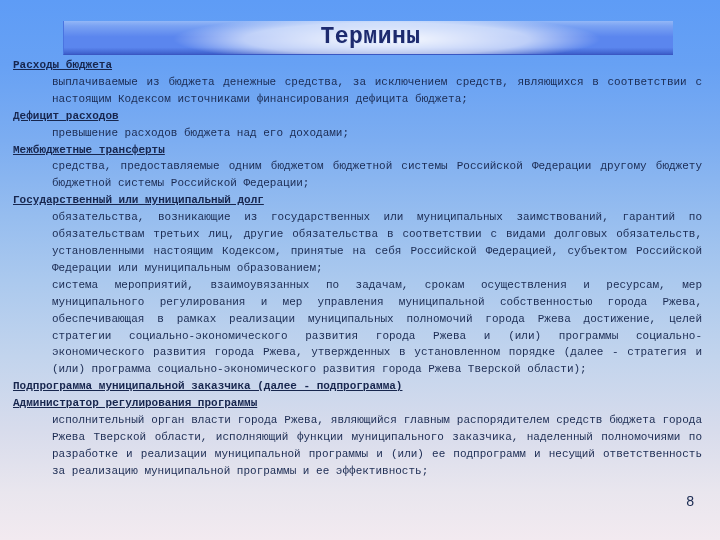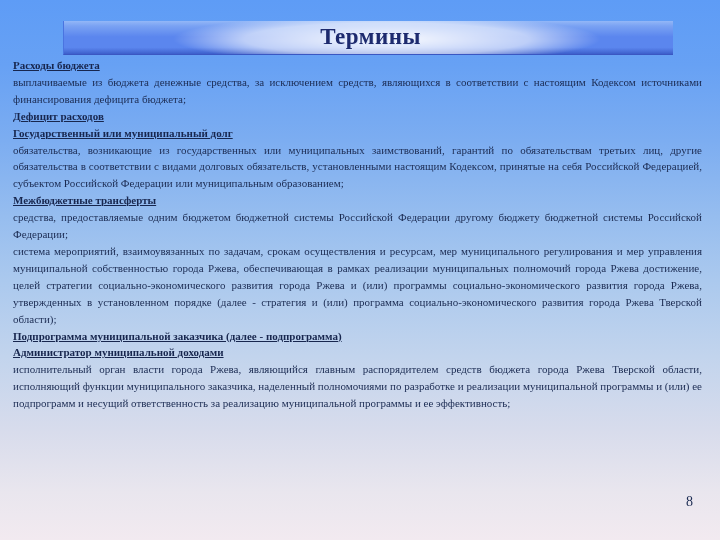--- a/index.html
+++ b/index.html
@@ -5,21 +5,21 @@
   html, body {
     margin: 0;
     padding: 0;
     background: #222;
   }
   .slide {
     position: relative;
     width: 720px;
     height: 540px;
     overflow: hidden;
-    font-family: Liberation Serif, serif;
+    font-family: Liberation Mono, monospace;
     background: linear-gradient(180deg,
       #5e9cf6 0%,
       #67a1f4 12%,
       #7cadf1 26%,
       #96bdef 40%,
       #abc9ee 52%,
       #c2d4ed 66%,
       #d8dcec 80%,
       #e9e6ee 91%,
       #f2eaf0 100%);
@@ -68,20 +68,21 @@
     color: #1b2b52;
   }
   .term-heading {
     font-weight: bold;
     text-decoration: underline;
     text-align: left;
     color: #17264e;
   }
   .term-def {
     text-align: justify;
+    margin-left: 39px;
   }
   .page-number {
     position: absolute;
     left: 686px;
     top: 494px;
     font-size: 14px;
     color: #1b2b52;
   }
 </style>
 </head>
@@ -95,42 +96,43 @@
 
   <div class="content">
 
     <div class="term">
       <div class="term-heading">Расходы бюджета</div>
       <div class="term-def">выплачиваемые из бюджета денежные средства, за исключением средств, являющихся в соответствии с настоящим Кодексом источниками финансирования дефицита бюджета;</div>
     </div>
 
     <div class="term">
       <div class="term-heading">Дефицит расходов</div>
+      <div class="term-def">превышение расходов бюджета над его доходами;</div>
+    </div>
+
+    <div class="term">
+      <div class="term-heading">Межбюджетные трансферты</div>
+      <div class="term-def">средства, предоставляемые одним бюджетом бюджетной системы Российской Федерации другому бюджету бюджетной системы Российской Федерации;</div>
     </div>
 
     <div class="term">
       <div class="term-heading">Государственный или муниципальный долг</div>
       <div class="term-def">обязательства, возникающие из государственных или муниципальных заимствований, гарантий по обязательствам третьих лиц, другие обязательства в соответствии с видами долговых обязательств, установленными настоящим Кодексом, принятые на себя Российской Федерацией, субъектом Российской Федерации или муниципальным образованием;</div>
-    </div>
-
-    <div class="term">
-      <div class="term-heading">Межбюджетные трансферты</div>
-      <div class="term-def">средства, предоставляемые одним бюджетом бюджетной системы Российской Федерации другому бюджету бюджетной системы Российской Федерации;</div>
     </div>
 
     <div class="term">
       <div class="term-def">система мероприятий, взаимоувязанных по задачам, срокам осуществления и ресурсам, мер муниципального регулирования и мер управления муниципальной собственностью города Ржева, обеспечивающая в рамках реализации муниципальных полномочий города Ржева достижение, целей стратегии социально-экономического развития города Ржева и (или) программы социально-экономического развития города Ржева, утвержденных в установленном порядке (далее - стратегия и (или) программа социально-экономического развития города Ржева Тверской области);</div>
     </div>
 
     <div class="term">
       <div class="term-heading">Подпрограмма муниципальной заказчика (далее - подпрограмма)</div>
     </div>
 
     <div class="term">
-      <div class="term-heading">Администратор муниципальной доходами</div>
+      <div class="term-heading">Администратор регулирования программы</div>
       <div class="term-def">исполнительный орган власти города Ржева, являющийся главным распорядителем средств бюджета города Ржева Тверской области, исполняющий функции муниципального заказчика, наделенный полномочиями по разработке и реализации муниципальной программы и (или) ее подпрограмм и несущий ответственность за реализацию муниципальной программы и ее эффективность;</div>
     </div>
 
   </div>
 
   <div class="page-number">8</div>
 
 </div>
 
 </body></html>

